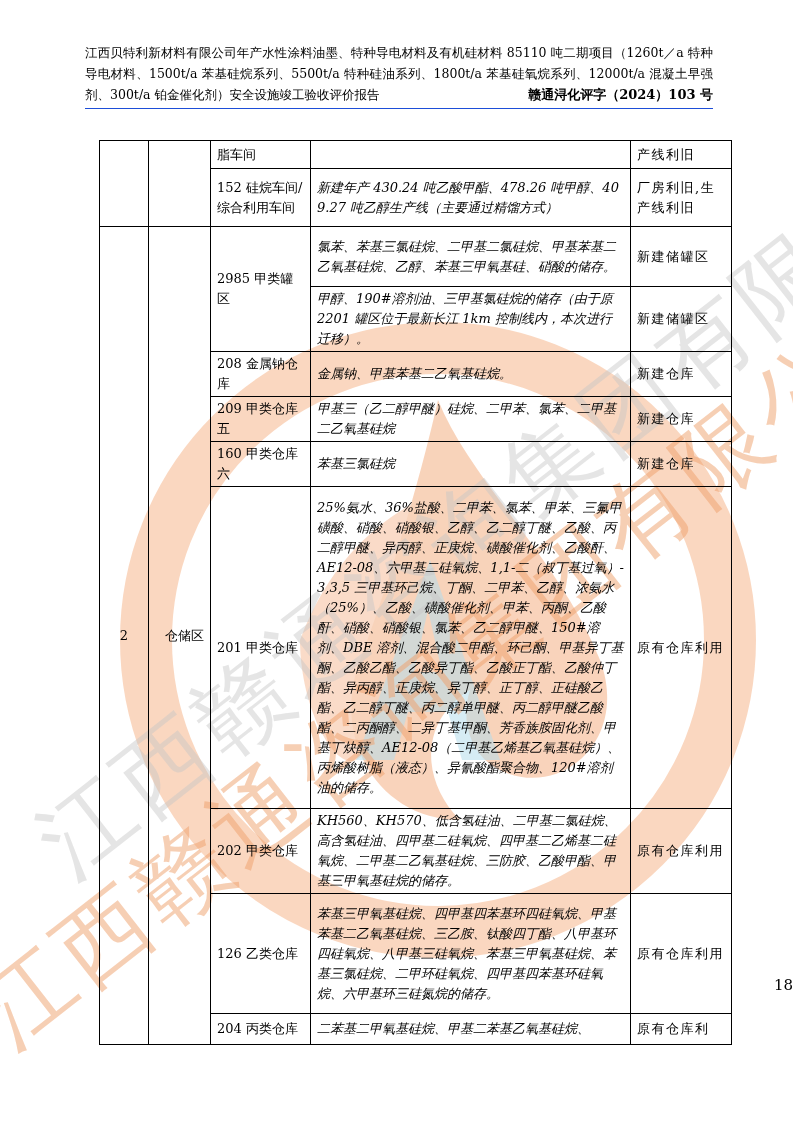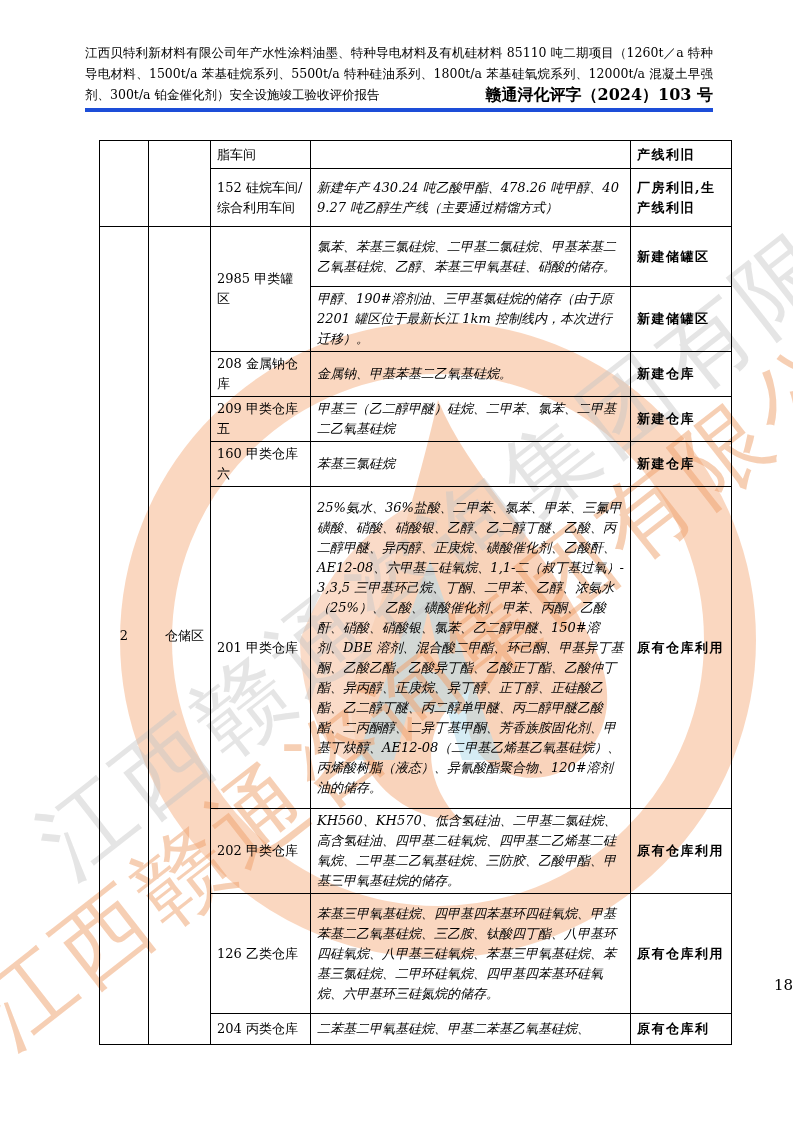--- a/index.html
+++ b/index.html
@@ -12,44 +12,44 @@
     color:#000;
   }
   
   .watermark{position:absolute;left:0;top:0;width:793px;height:1122px;z-index:0;pointer-events:none;}
   
   .content{position:relative;z-index:1;}
   
   .header{
     position:absolute;left:85px;top:42px;width:628px;
     font-size:12.5px;line-height:21px;
-    border-bottom:4px solid #1d4ed8;
+    border-bottom:1px solid #1d4ed8;
     padding-bottom:3px;
     text-align:justify;
   }
   .doc-number{
     position:absolute;right:0;bottom:3px;
-    font-weight:bold;font-size:16px;
+    font-weight:bold;font-size:13px;
     background:transparent;
   }
   
   table.main{
     position:absolute;left:99px;top:140px;
     width:632px;border-collapse:collapse;table-layout:fixed;
     font-size:13px;
   }
   table.main td{
     border:1px solid #000;
     padding:2px 6px;
     vertical-align:middle;
     line-height:20px;
     word-break:break-all;
     overflow:hidden;
   }
-  td.status{letter-spacing:1.5px;font-weight:bold;}
+  td.status{letter-spacing:1.5px;}
   td.desc{padding:3px 7px;font-style:italic;}
   tr.r-clip td{height:26px;}
   tr.r-clip td div{max-height:22px;overflow:hidden;}
   .pagenum{
     position:absolute;left:0;top:976px;width:100%;
     text-align:right;font-size:15px;
   }
 </style>
 </head>
 <body>

